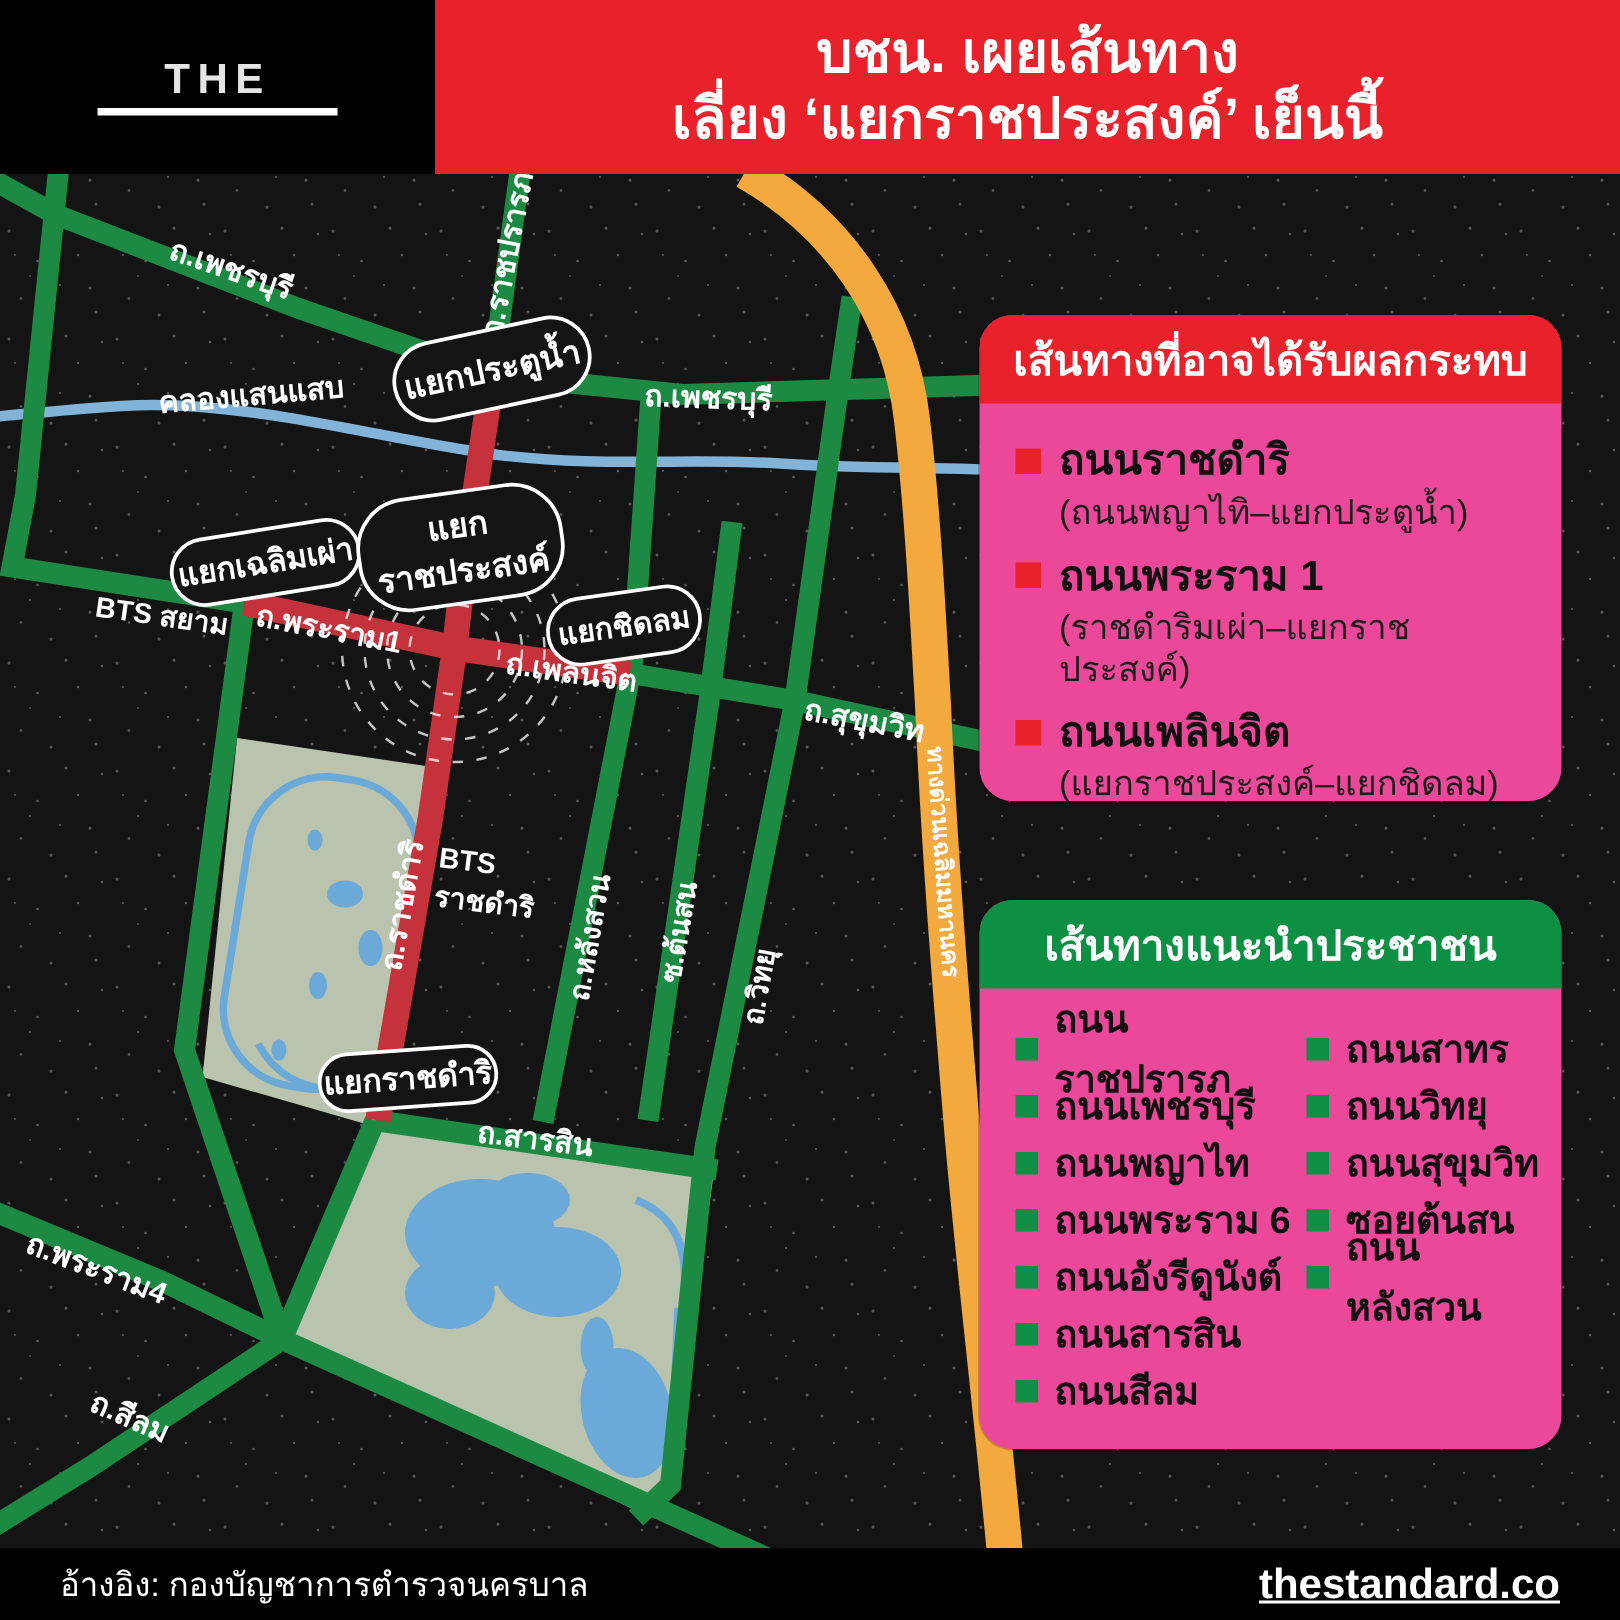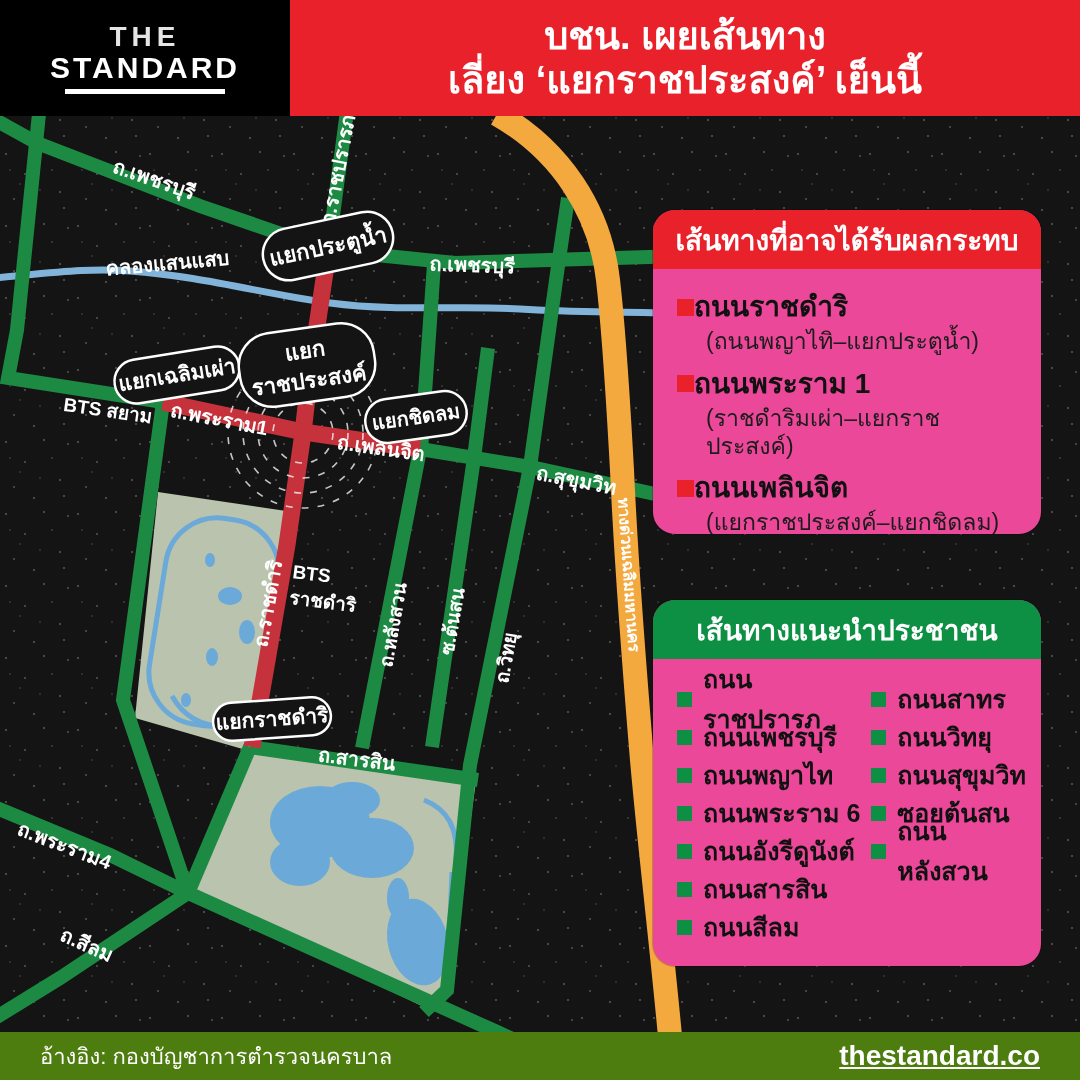--- a/index.html
+++ b/index.html
@@ -17,31 +17,31 @@
 
   
   .card{position:absolute;left:653px;width:388px;background:#ec4899;border-radius:22px;overflow:hidden;box-shadow:0 0 0 1px rgba(0,0,0,.2);}
   .card-red{top:210px;height:324px;}
   .card-green{top:600px;height:366px;}
   .card-head{height:59px;display:flex;align-items:center;justify-content:center;}
   .card-head.red{background:#e8212b;}
   .card-head.green{background:#0d8f44;}
   .card-title{color:#fff;font-weight:bold;font-size:28px;}
   .card-body{padding:10px 20px 0 24px;}
-  .aff-name{display:flex;align-items:center;font-size:28px;font-weight:bold;color:#111;margin-top:12px;line-height:1.15;}
+  .aff-name{display:flex;align-items:center;gap:12px;font-size:28px;font-weight:bold;color:#111;margin-top:12px;line-height:1.15;}
   .aff-name .sq{width:17px;height:17px;background:#e8212b;flex:0 0 auto;}
   .aff-detail{margin:5px 0 4px 29px;font-size:23px;color:#1c1c1c;line-height:1.2;}
   .rec-cols{display:flex;gap:6px;padding:21px 12px 0 24px;}
   .rec-col{display:flex;flex-direction:column;}
   .rec-col.c1{width:198px;}
   .rec-item{display:flex;align-items:center;gap:11px;font-size:25px;font-weight:bold;color:#111;height:38px;}
   .rec-item .sq{width:15px;height:15px;background:#0d8f44;flex:0 0 auto;}
 
   
-  .footer-bar{position:absolute;left:0;top:1032px;width:1080px;height:48px;background:#4d7c0f;display:flex;align-items:center;justify-content:space-between;padding:0 40px;box-sizing:border-box;}
+  .footer-bar{position:absolute;left:0;top:1032px;width:1080px;height:48px;background:#000000;display:flex;align-items:center;justify-content:space-between;padding:0 40px;box-sizing:border-box;}
   .footer-src{color:#fff;font-size:22px;}
   .footer-site{color:#fff;font-size:28px;font-weight:bold;text-decoration:underline;}
 
   
   .rlabel{fill:#fff;font-weight:600;font-family:"Liberation Sans","DejaVu Sans",sans-serif;}
   .oval-text{fill:#fff;font-weight:600;font-family:"Liberation Sans","DejaVu Sans",sans-serif;}
 </style>
 </head>
 <body>
 
@@ -171,21 +171,20 @@
       </g>
       <g transform="translate(272,719) rotate(-4)">
         <rect x="-59" y="-19" width="118" height="38" rx="19" fill="#141414" stroke-width="2.5"></rect>
         <text class="oval-text" y="7" font-size="21" text-anchor="middle" stroke="none">แยกราชดำริ</text>
       </g>
     </g>
   </svg>
 
   <div class="logo-box">
     <div class="logo-line1">THE</div>
-    <div class="logo-line2">STANDARD</div>
     <div class="logo-underline"></div>
   </div>
   <div class="title-box">
     <div class="title-line">บชน. เผยเส้นทาง</div>
     <div class="title-line">เลี่ยง ‘แยกราชประสงค์’ เย็นนี้</div>
   </div>
 
   <div class="card card-red">
     <div class="card-head red">
       <div class="card-title">เส้นทางที่อาจได้รับผลกระทบ</div>

